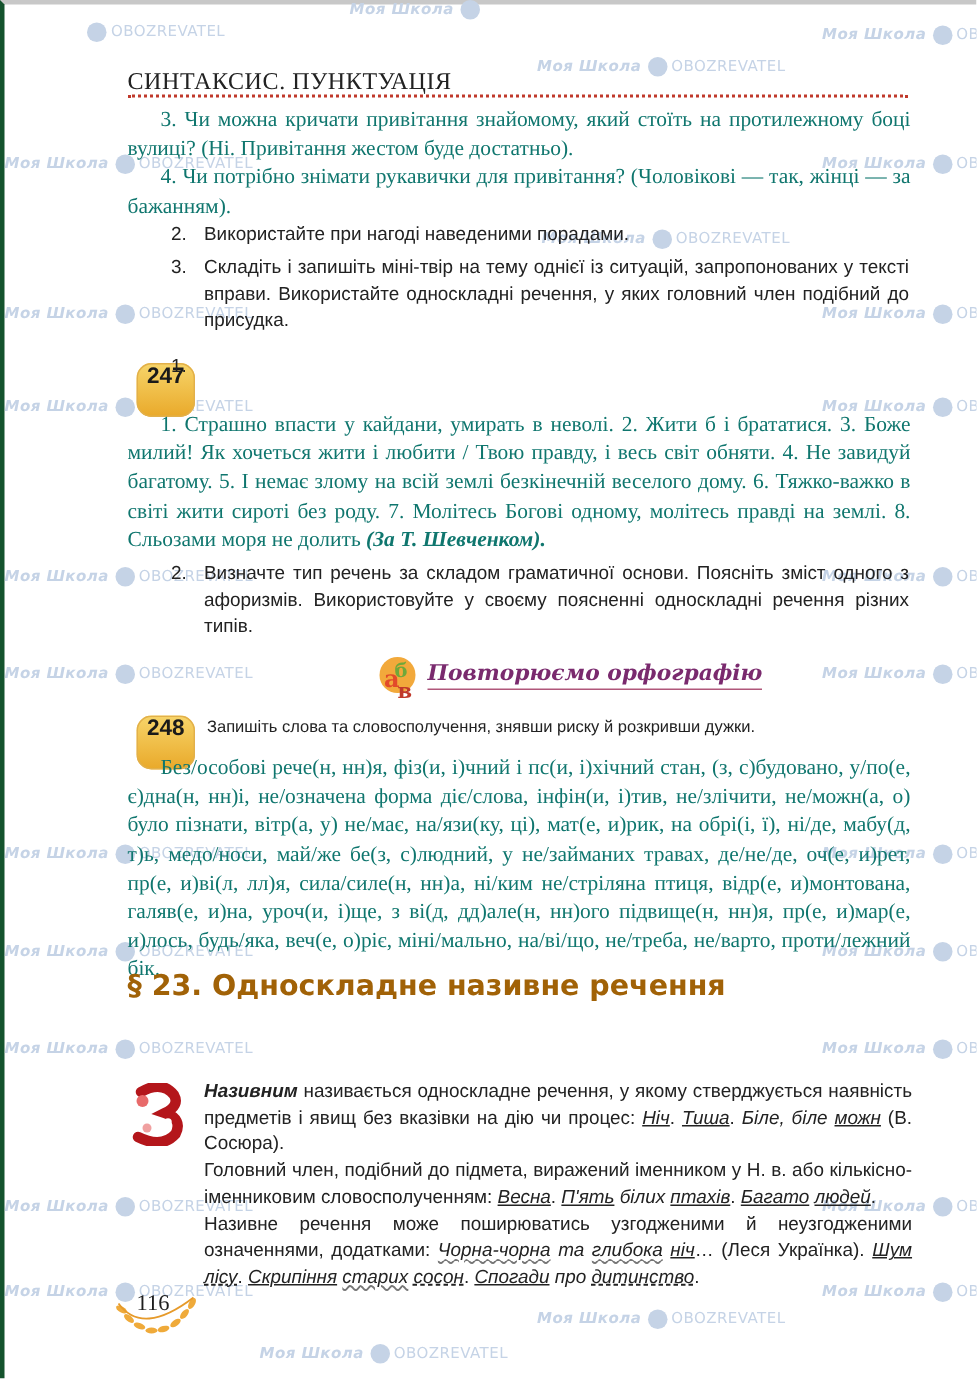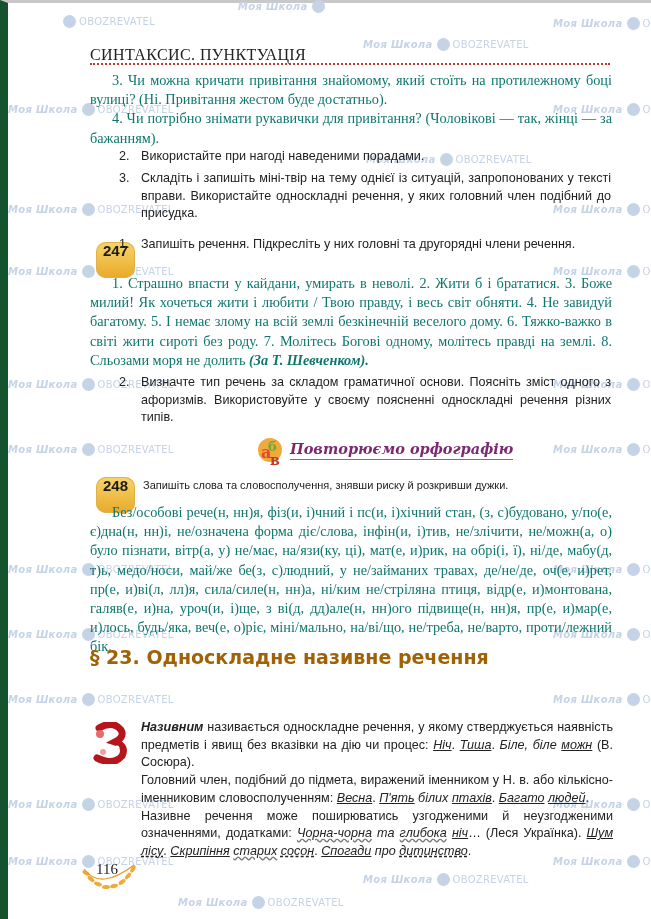--- a/index.html
+++ b/index.html
@@ -4,21 +4,21 @@
 <style>
   html, body { margin: 0; padding: 0; }
   body {
     width: 651px; height: 919px; position: relative; overflow: hidden;
     background: #ffffff;
     font-family: "DejaVu Serif", serif;
     color: #1e1e1e;
   }
   .page-frame {
     position: absolute; left: 0; top: 0; width: 651px; height: 919px;
-    border-top: 3px solid #c8c8c8; border-left: 8px solid #14532d;
+    border-top: 3px solid #c8c8c8; border-left: 3px solid #14532d;
     box-sizing: border-box; background: #fff;
   }
   .wm {
     position: absolute; font-family: "DejaVu Sans", sans-serif;
     font-size: 10px; color: #c5d3e6; white-space: nowrap;
     letter-spacing: 0.3px; pointer-events: none; z-index: 0;
   }
   .wm .sch { font-style: italic; font-weight: bold; margin-right: 4px; }
   .wm .circ {
     display: inline-block; width: 13px; height: 13px; border-radius: 50%;
@@ -136,21 +136,20 @@
       <span>Використайте при нагоді наведеними порадами.</span>
     </div>
     <div class="sans-item" style="top:167px;">
       <span class="num">3.</span>
       <span>Складіть і запишіть міні-твір на тему однієї із ситуацій, запропонованих у тексті вправи. Використайте односкладні речення, у яких головний член подібний до присудка.</span>
     </div>
 
     <div class="badge" style="left:88px;top:239px;">247</div>
     <div class="sans-item" style="top:233px;">
       <span class="num">1.</span>
-      <span>Запишіть речення. Підкресліть у них головні та другорядні члени речення.</span>
     </div>
     <div class="serif-block" style="top:271px;">
       <p class="indent"><span>1. Страшно впасти у кайдани, умирать в неволі. 2. Жити б і брататися. 3. Боже милий! Як хочеться жити і любити / Твою правду, і весь світ обняти. 4. Не завидуй багатому. 5. І немає злому на всій землі безкінечній веселого дому. 6. Тяжко-важко в світі жити сироті без роду. 7. Молітесь Богові одному, молітесь правді на землі. 8. Сльозами моря не долить</span> <i style="font-weight:bold;">(За Т. Шевченком).</i></p>
     </div>
     <div class="sans-item" style="top:371px;">
       <span class="num">2.</span>
       <span>Визначте тип речень за складом граматичної основи. Поясніть зміст одного з афоризмів. Використовуйте у своєму поясненні односкладні речення різних типів.</span>
     </div>
 
     <div class="ortho">

